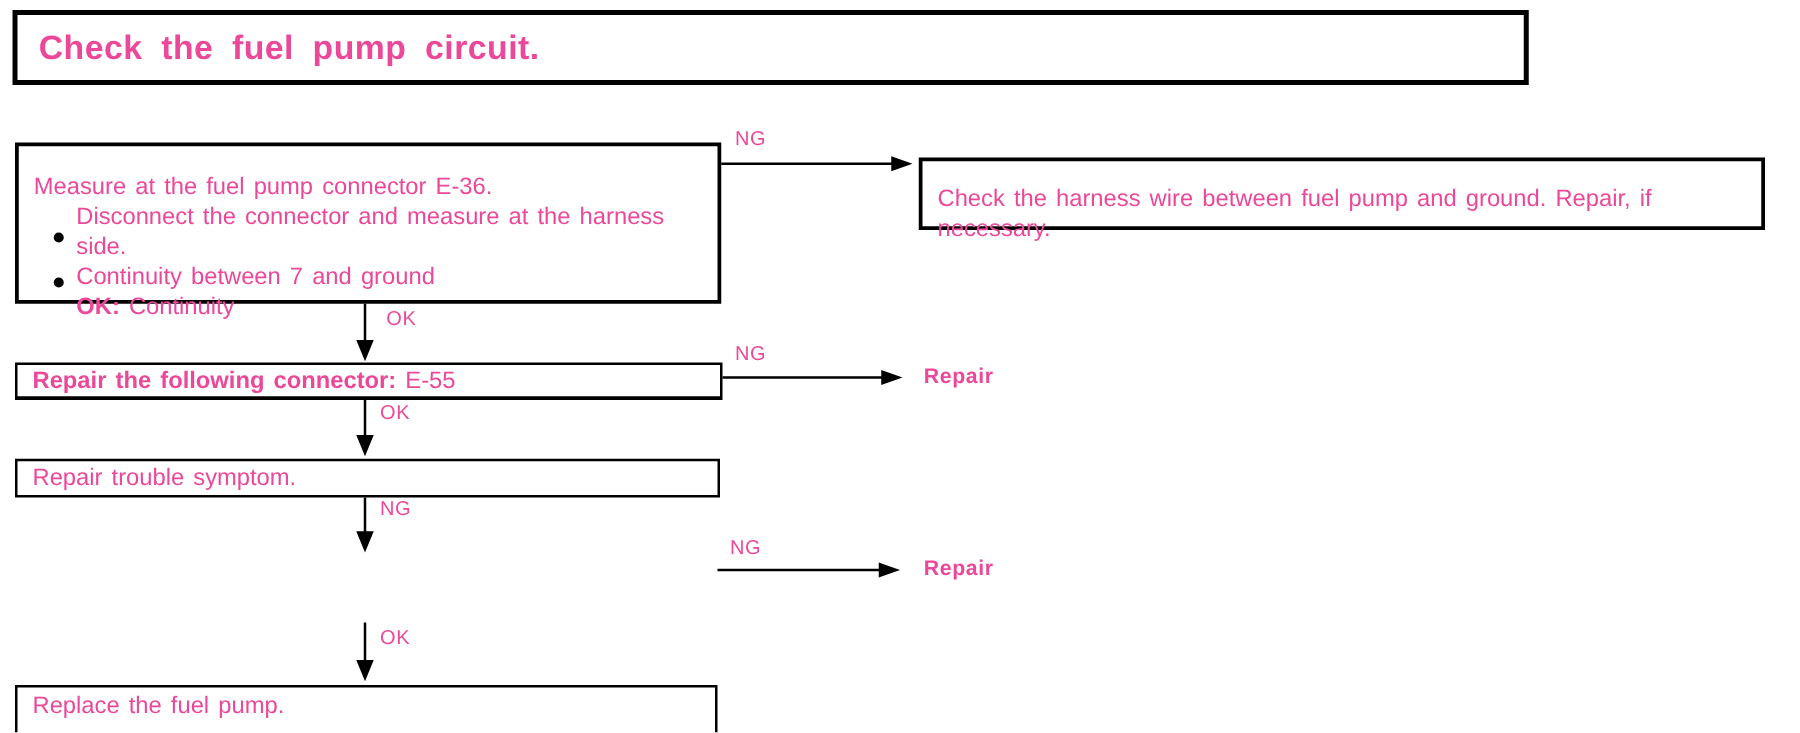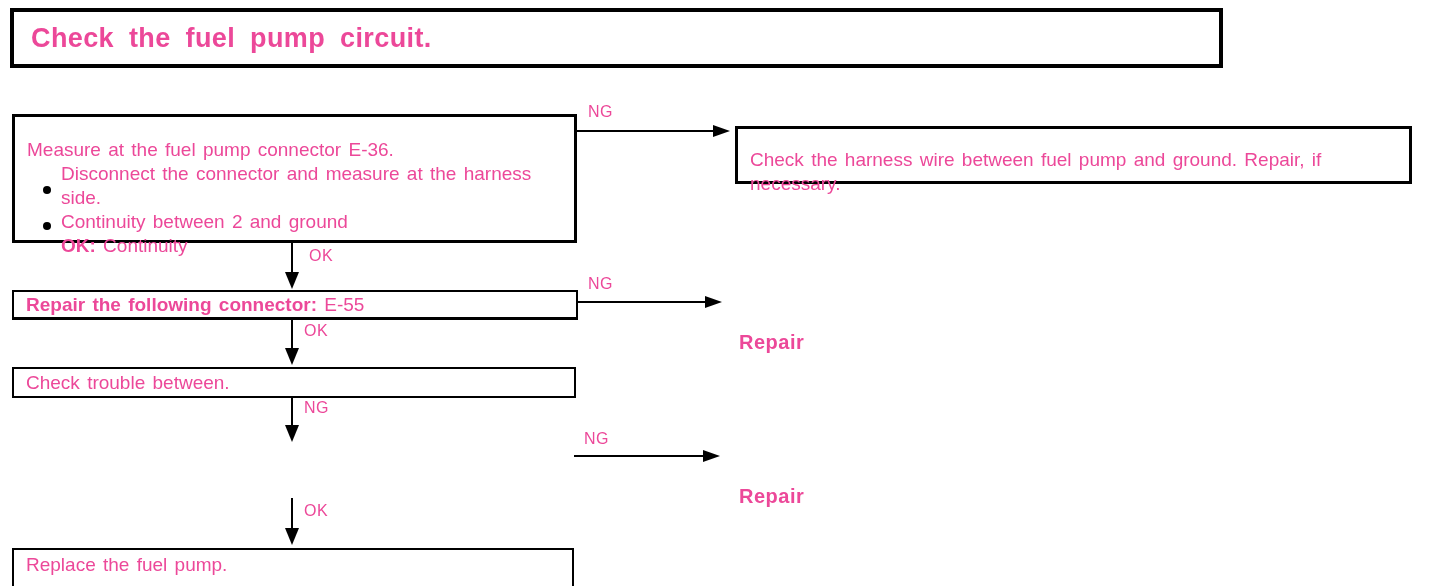--- a/index.html
+++ b/index.html
@@ -68,44 +68,43 @@
   }
   
   .branch-label {
     position: absolute;
     font-size: 16px;
     letter-spacing: 0.5px;
     text-align: right;
   }
   .repair-label {
     position: absolute;
-    font-size: 20px;
+    font-size: 17px;
     font-weight: bold;
     letter-spacing: 0.5px;
-    margin-top: 40px;
   }
 </style>
 </head>
 <body>
 
 <div id="page">
 
   <div class="title-box">
     <span class="title-text">Check the fuel pump circuit.</span>
   </div>
 
   <div class="fbox thick" style="left:12px; top:114px; width:565px; height:129px; padding-top:21px;">
     <div>Measure at the fuel pump connector E-36.</div>
     <div class="bullet-row">
       <span class="bullet-dot"></span>
       <span>Disconnect the connector and measure at the harness side.</span>
     </div>
     <div class="bullet-row">
       <span class="bullet-dot"></span>
-      <span>Continuity between 2 and ground</span>
+      <span>Continuity between 7 and ground</span>
     </div>
     <div class="sub-line">
       <span class="bold">OK:</span>
       <span>Continuity</span>
     </div>
   </div>
 
   <div class="branch-label" style="left:588px; top:103px;">NG</div>
   <div class="hline" style="left:577px; top:130px; width:138px;"></div>
   <div class="head-right" style="left:713px; top:125px;"></div>
@@ -126,21 +125,21 @@
   <div class="branch-label" style="left:588px; top:275px;">NG</div>
   <div class="hline" style="left:578px; top:301px; width:129px;"></div>
   <div class="head-right" style="left:705px; top:296px;"></div>
   <div class="repair-label" style="left:739px; top:291px;">Repair</div>
 
   <div class="vline" style="left:291px; top:320px; height:30px;"></div>
   <div class="head-down" style="left:285px; top:348px;"></div>
   <div class="branch-label" style="left:304px; top:322px;">OK</div>
 
   <div class="fbox" style="left:12px; top:367px; width:564px; height:31px; padding-top:2px;">
-    <span>Check trouble between.</span>
+    <span>Repair trouble symptom.</span>
   </div>
 
   <div class="vline" style="left:291px; top:398px; height:29px;"></div>
   <div class="head-down" style="left:285px; top:425px;"></div>
   <div class="branch-label" style="left:304px; top:399px;">NG</div>
 
 
   <div class="branch-label" style="left:584px; top:430px;">NG</div>
   <div class="hline" style="left:574px; top:455px; width:131px;"></div>
   <div class="head-right" style="left:703px; top:450px;"></div>

